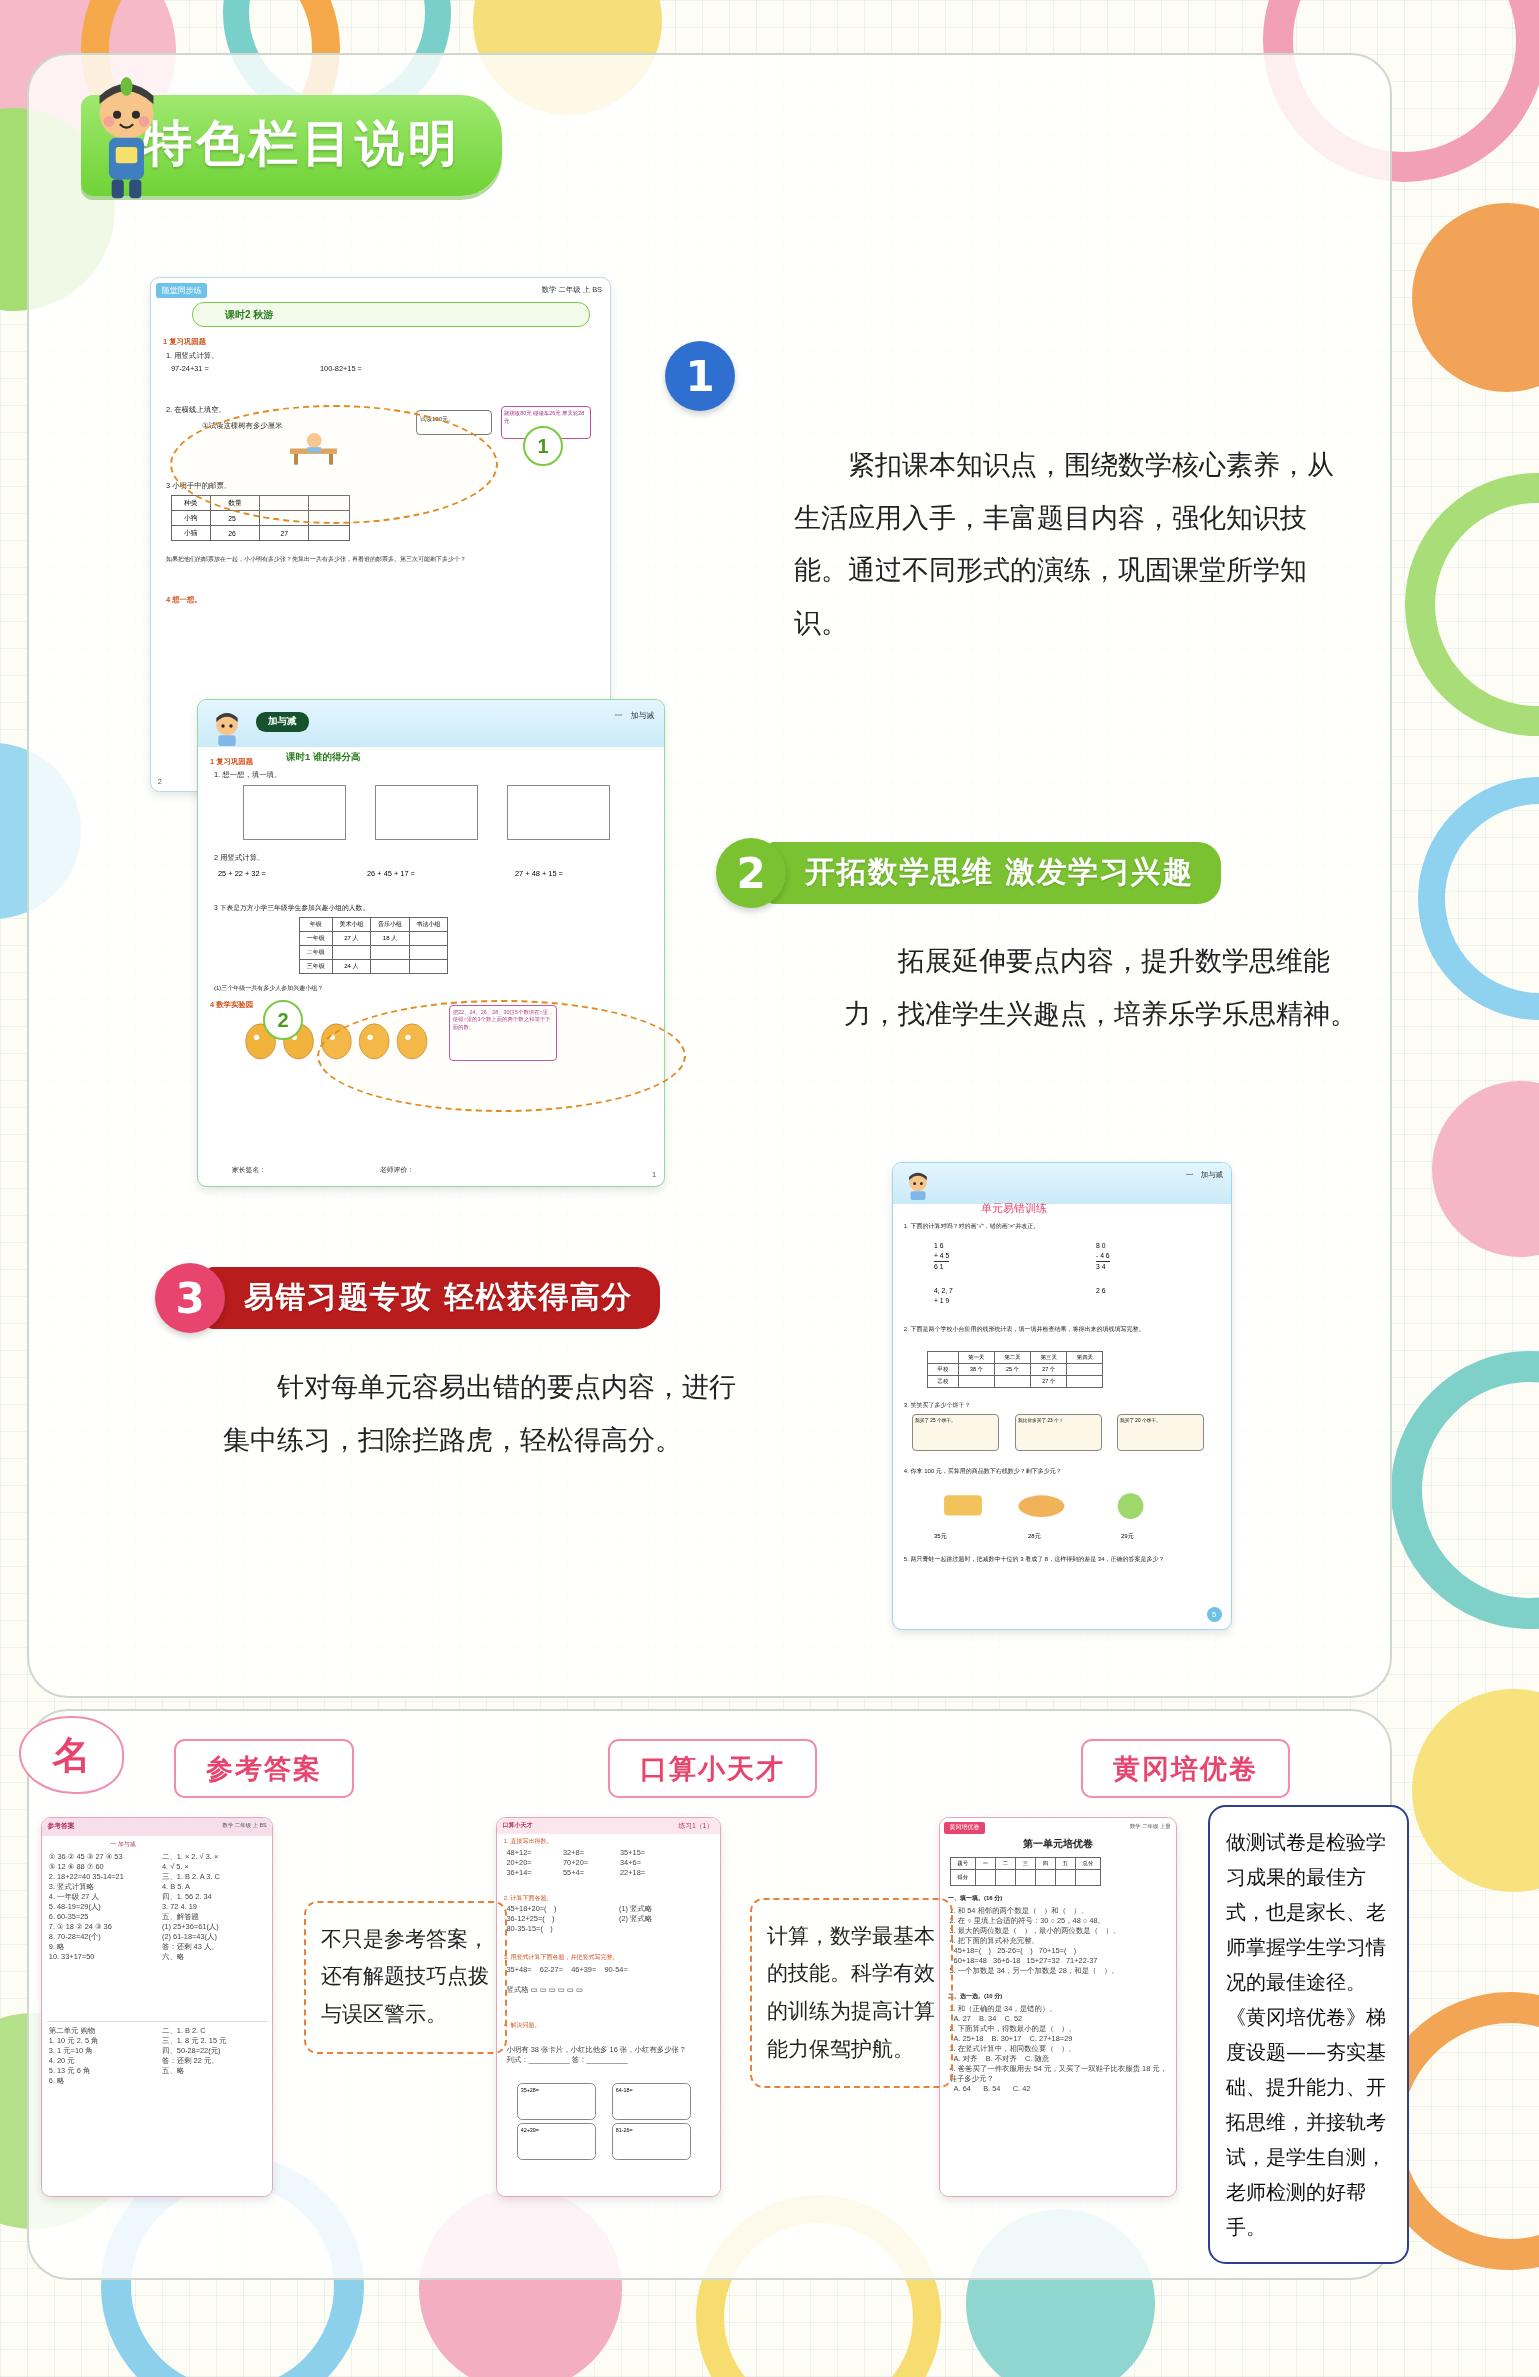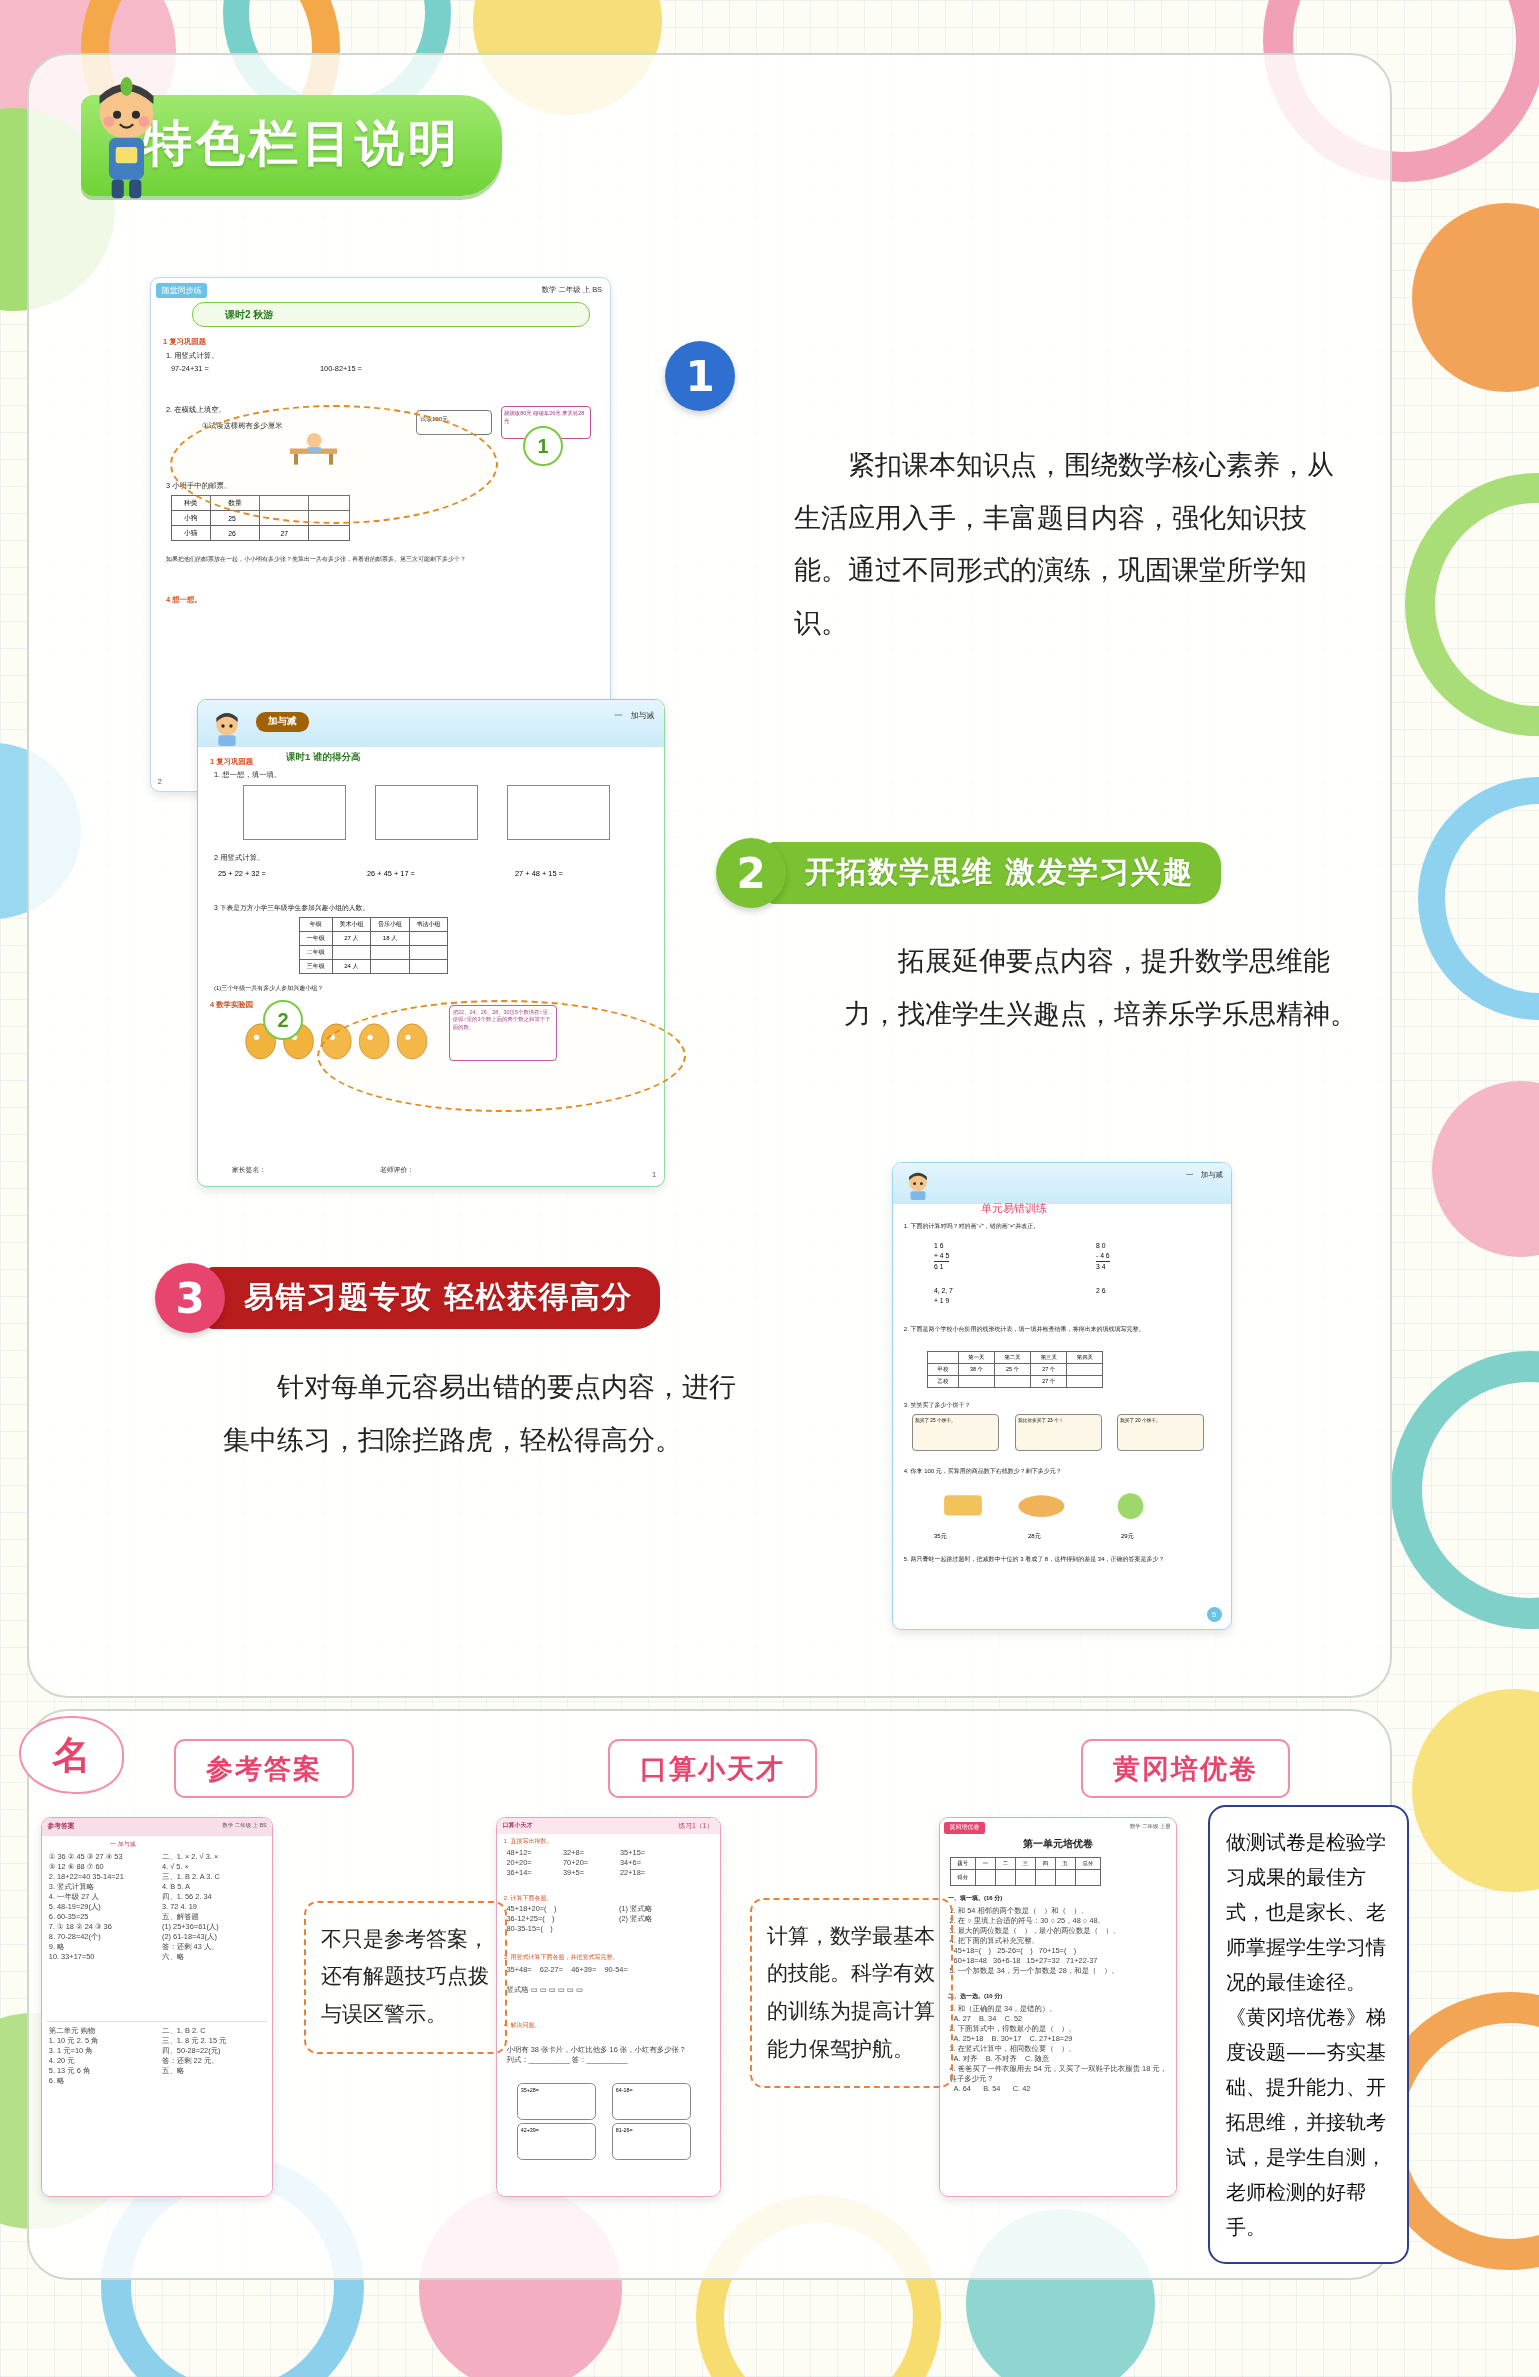--- a/index.html
+++ b/index.html
@@ -244,21 +244,21 @@
 <div class="thumb" style="left:197px;top:699px;width:466px;height:486px;border-color:#8fd8a0;">
   <div style="position:relative;height:100%;">
     <div style="position:absolute;left:0;top:0;right:0;height:47px;background:linear-gradient(180deg,#e4f6ff,#cbeaf8);"></div>
     <svg style="position:absolute;left:10.8px;top:9.5px;" width="36" height="36" viewBox="0 0 54 54">
       <circle cx="27" cy="22" r="16" fill="#f7c48a"></circle>
       <path d="M11 18 Q27 2 43 18 L43 12 Q27 -3 11 12 Z" fill="#3d3d3d"></path>
       <circle cx="21" cy="24" r="2.5" fill="#222"></circle>
         <circle cx="33" cy="24" r="2.5" fill="#222"></circle>
       <rect x="14" y="38" width="26" height="16" rx="4" fill="#7fb8e8"></rect>
     </svg>
-    <div style="position:absolute;left:58px;top:12px;background:#a16207;color:#fff;font-size:9.5px;font-weight:bold;padding:3.4px 12px;border-radius:9.5px;">加与减</div>
+    <div style="position:absolute;left:58px;top:12px;background:#14532d;color:#fff;font-size:9.5px;font-weight:bold;padding:3.4px 12px;border-radius:9.5px;">加与减</div>
     <div style="position:absolute;right:9.5px;top:9.5px;font-size:8px;color:#333;">一　加与减</div>
     <div style="position:absolute;left:88px;top:51px;font-size:9.5px;font-weight:bold;color:#2a7a1e;">课时1  谁的得分高</div>
 
     <div style="position:absolute;left:12px;top:57px;font-size:7.4px;color:#d2541f;font-weight:bold;">1 复习巩固题</div>
     <div style="position:absolute;left:16px;top:70px;font-size:7.4px;color:#222;">1. 想一想，填一填。</div>
     <div style="position:absolute;left:45px;top:85px;width:101px;height:53px;border:0.7px solid #888;"></div>
     <div style="position:absolute;left:177px;top:85px;width:101px;height:53px;border:0.7px solid #888;"></div>
     <div style="position:absolute;left:309px;top:85px;width:101px;height:53px;border:0.7px solid #888;"></div>
 
     <div style="position:absolute;left:16px;top:153px;font-size:7.4px;color:#222;">2 用竖式计算。</div>
@@ -445,21 +445,21 @@
     <div style="position:absolute;right:6.8px;top:2.7px;font-size:6.8px;color:#b03a63;">练习1（1）</div>
     <div style="position:absolute;left:6.8px;top:19px;font-size:6px;color:#d2541f;">1. 直接写出得数。</div>
     <div class="mini-txt" style="position:absolute;left:9.5px;top:30px;width:54px;">
       <div>48+12=</div>
       <div>20+20=</div>
       <div>36+14=</div>
     </div>
     <div class="mini-txt" style="position:absolute;left:66px;top:30px;width:54px;">
       <div>32+8=</div>
       <div>70+20=</div>
-      <div>39+5=</div>
+      <div>55+4=</div>
     </div>
     <div class="mini-txt" style="position:absolute;left:123px;top:30px;width:54px;">
       <div>35+15=</div>
       <div>34+6=</div>
       <div>22+18=</div>
     </div>
     <div style="position:absolute;left:6.8px;top:76px;font-size:6px;color:#d2541f;">2. 计算下面各题。</div>
     <div class="mini-txt" style="position:absolute;left:9.5px;top:86px;width:95px;">
       45+18+20=(　)<br>36-12+25=(　)<br>80-35-15=(　)
     </div>

